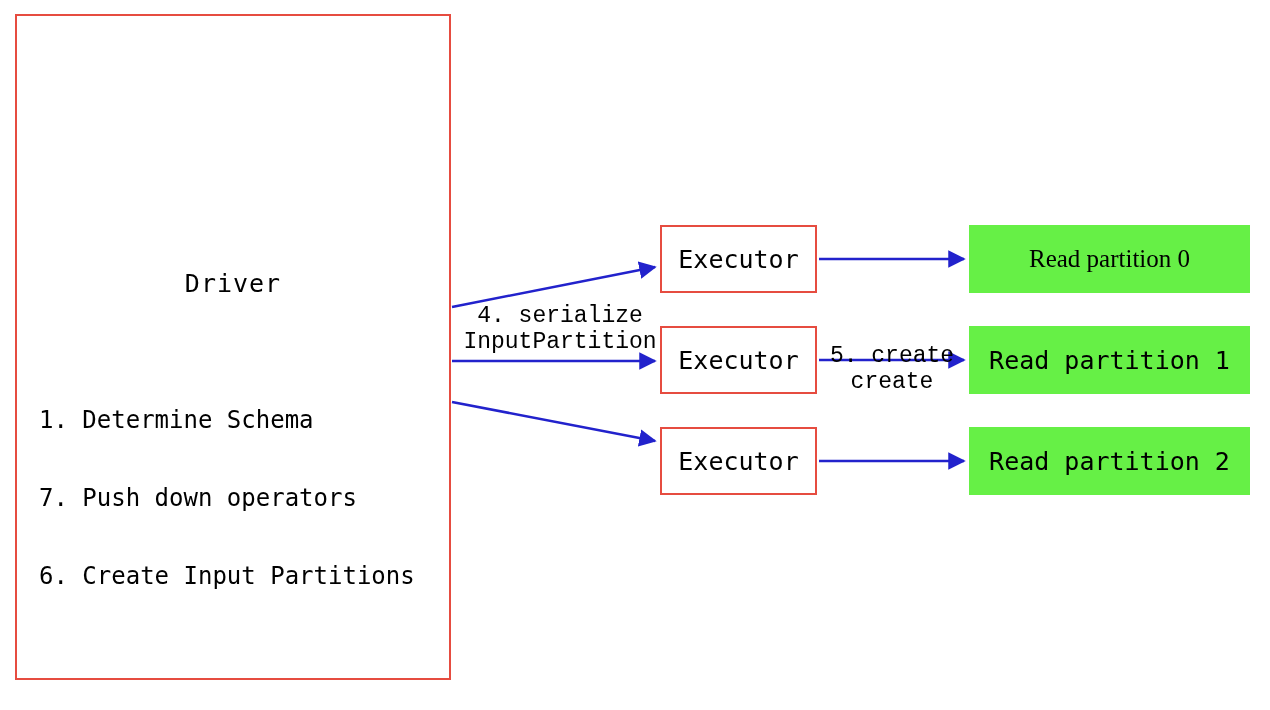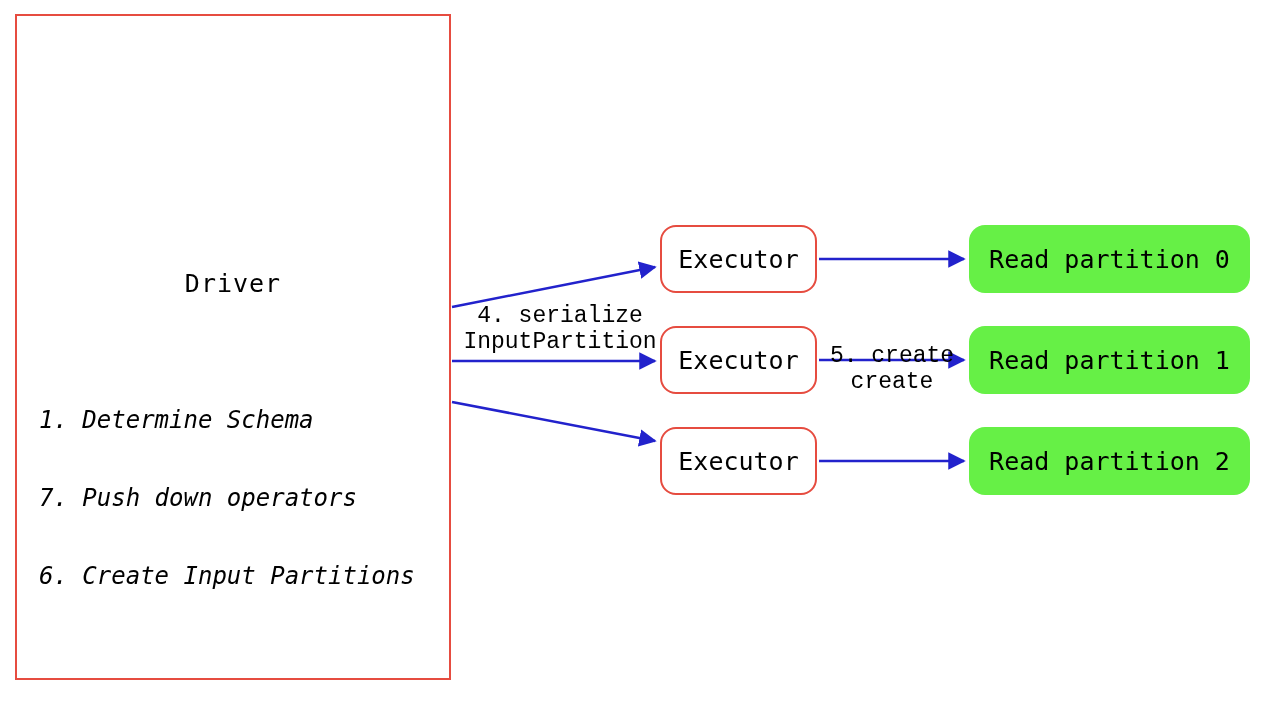--- a/index.html
+++ b/index.html
@@ -40,45 +40,43 @@
     text-align: center;
     font-size: 25px;
     letter-spacing: 1px;
   }
   .driver-steps {
     position: absolute;
     top: 339px; left: 22px;
     font-size: 24px;
     line-height: 26px;
     white-space: pre;
-    font-style: italic;
   }
   .node {
     position: absolute;
     display: flex;
     align-items: center;
     justify-content: center;
     font-size: 25px;
-    border-radius: 16px;
   }
   .executor-box {
     left: 660px;
     width: 157px; height: 68px;
     border: 2px solid var(--red);
     background: var(--bg);
   }
   .exec-0 { top: 225px; }
   .exec-1 { top: 326px; }
   .exec-2 { top: 427px; }
   .partition-box {
     left: 969px;
     width: 281px; height: 68px;
     background: var(--green);
   }
-  .part-0 { top: 225px; }
+  .part-0 { top: 225px; font-family: Liberation Serif, serif; }
   .part-1 { top: 326px; }
   .part-2 { top: 427px; align-items: center; }
   .edge-label {
     position: absolute;
     font-family: Liberation Mono, monospace;
     font-size: 23px;
     line-height: 26px;
     text-align: center;
   }
   .label-serialize { left: 455px; top: 303px; width: 210px; }

